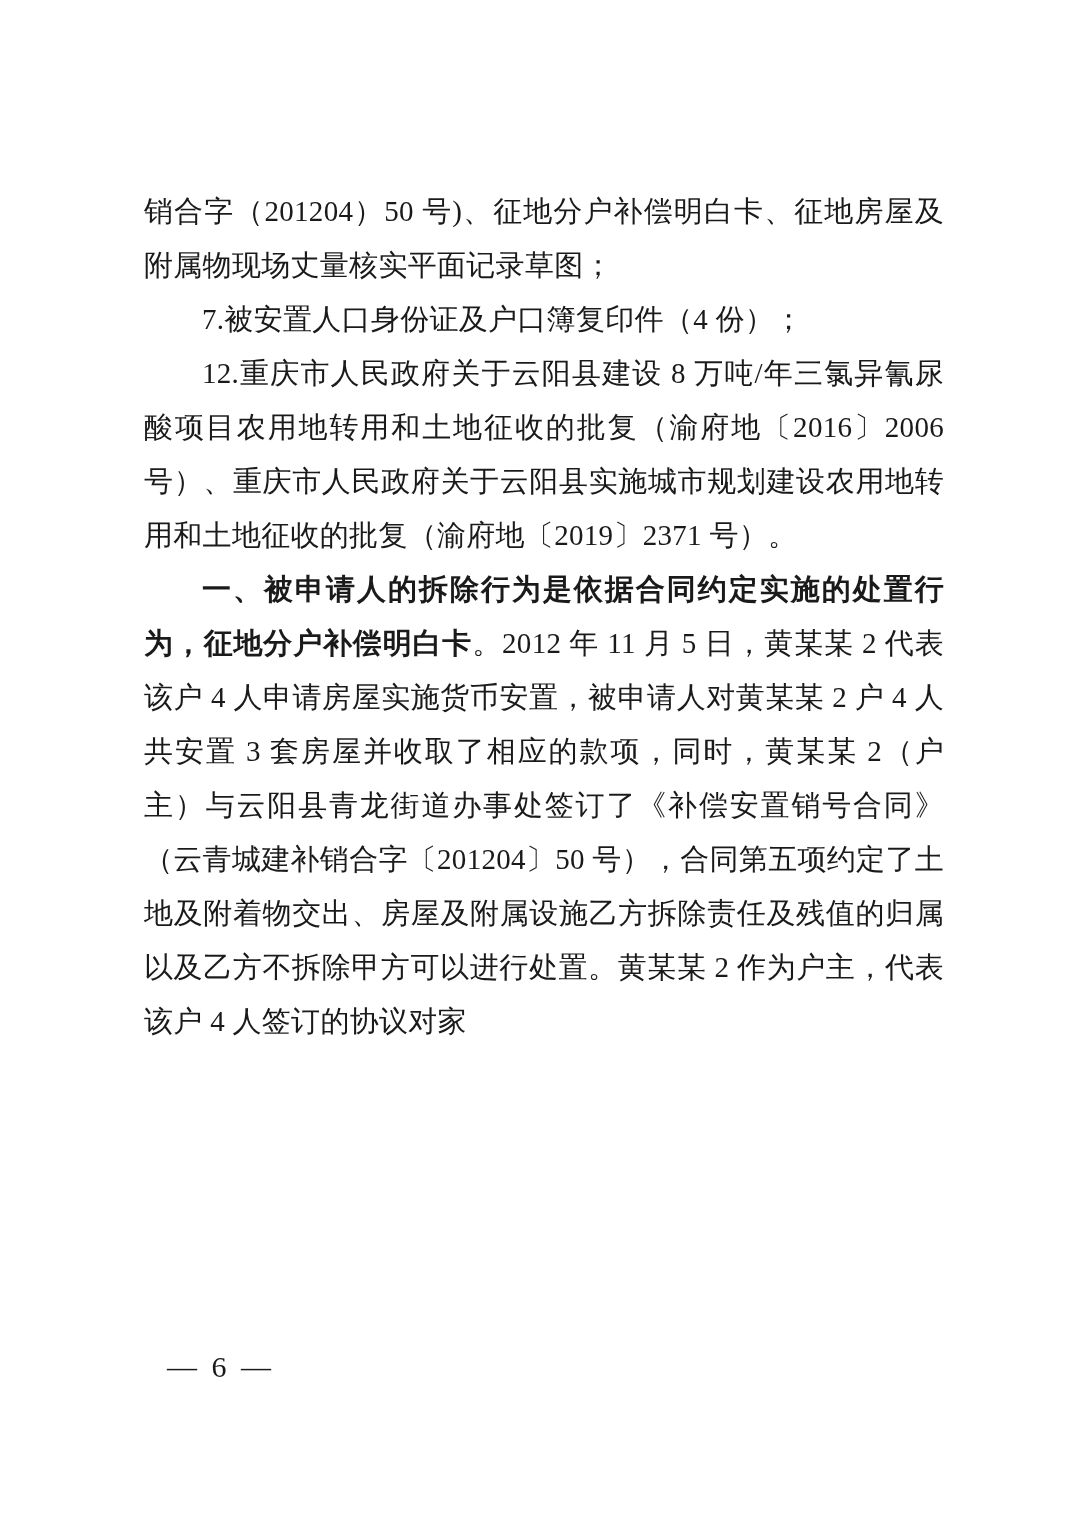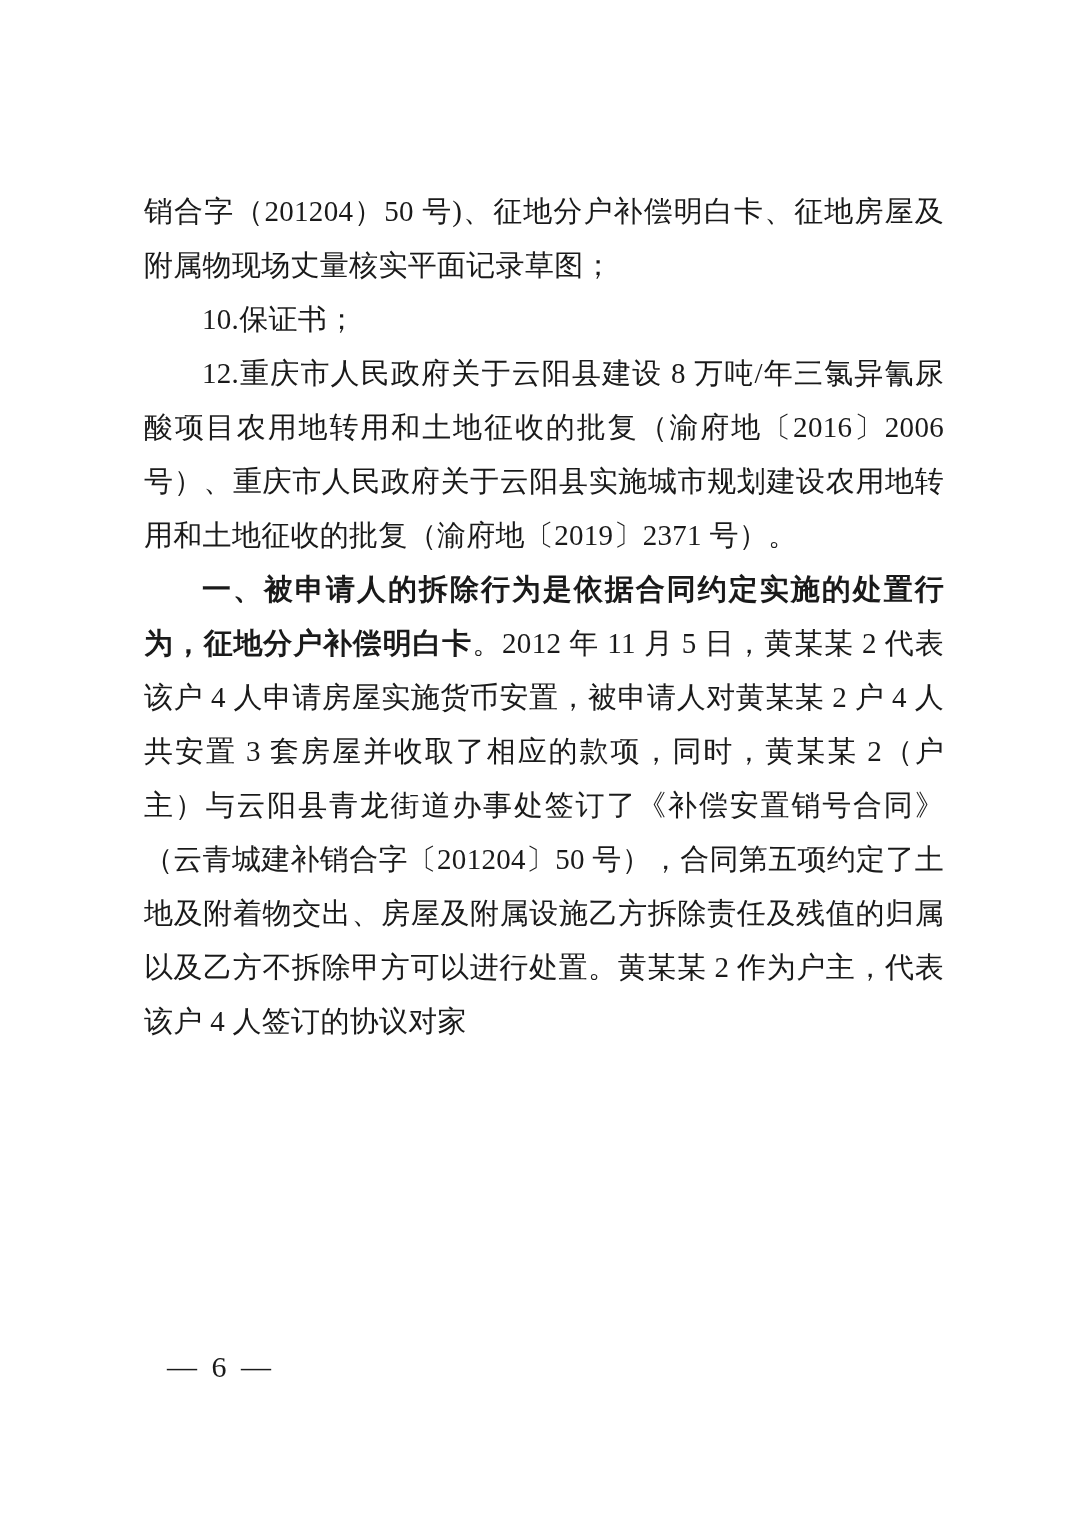--- a/index.html
+++ b/index.html
@@ -52,18 +52,18 @@
     color: #1a1a1a;
     font-family: "Liberation Serif", "DejaVu Serif", serif;
   }
 </style>
 </head>
 <body>
 
 <div class="doc-page">
   <div class="text-block">
       <p class="para"><span class="seg-song">销合字（201204）50 号)、征地分户补偿明白卡、征地房屋及附属物现场丈量核实平面记录草图；</span></p>
-      <p class="para indent"><span class="seg-song">10.保证书；</span></p>
+      <p class="para indent"><span class="seg-song">7.被安置人口身份证及户口簿复印件（4 份）；</span></p>
       <p class="para indent"><span class="seg-song">12.重庆市人民政府关于云阳县建设 8 万吨/年三氯异氰尿酸项目农用地转用和土地征收的批复（渝府地〔2016〕2006 号）、重庆市人民政府关于云阳县实施城市规划建设农用地转用和土地征收的批复（渝府地〔2019〕2371 号）。</span></p>
       <p class="para indent"><span class="seg-hei">一、被申请人的拆除行为是依据合同约定实施的处置行为，征地分户补偿明白卡</span><span class="seg-song">。2012 年 11 月 5 日，黄某某 2 代表该户 4 人申请房屋实施货币安置，被申请人对黄某某 2 户 4 人共安置 3 套房屋并收取了相应的款项，同时，黄某某 2（户主）与云阳县青龙街道办事处签订了《补偿安置销号合同》（云青城建补销合字〔201204〕50 号），合同第五项约定了土地及附着物交出、房屋及附属设施乙方拆除责任及残值的归属以及乙方不拆除甲方可以进行处置。黄某某 2 作为户主，代表该户 4 人签订的协议对家</span></p>
     </div>
   <div class="page-footer">— 6 —</div>
 </div>
 
 </body></html>

